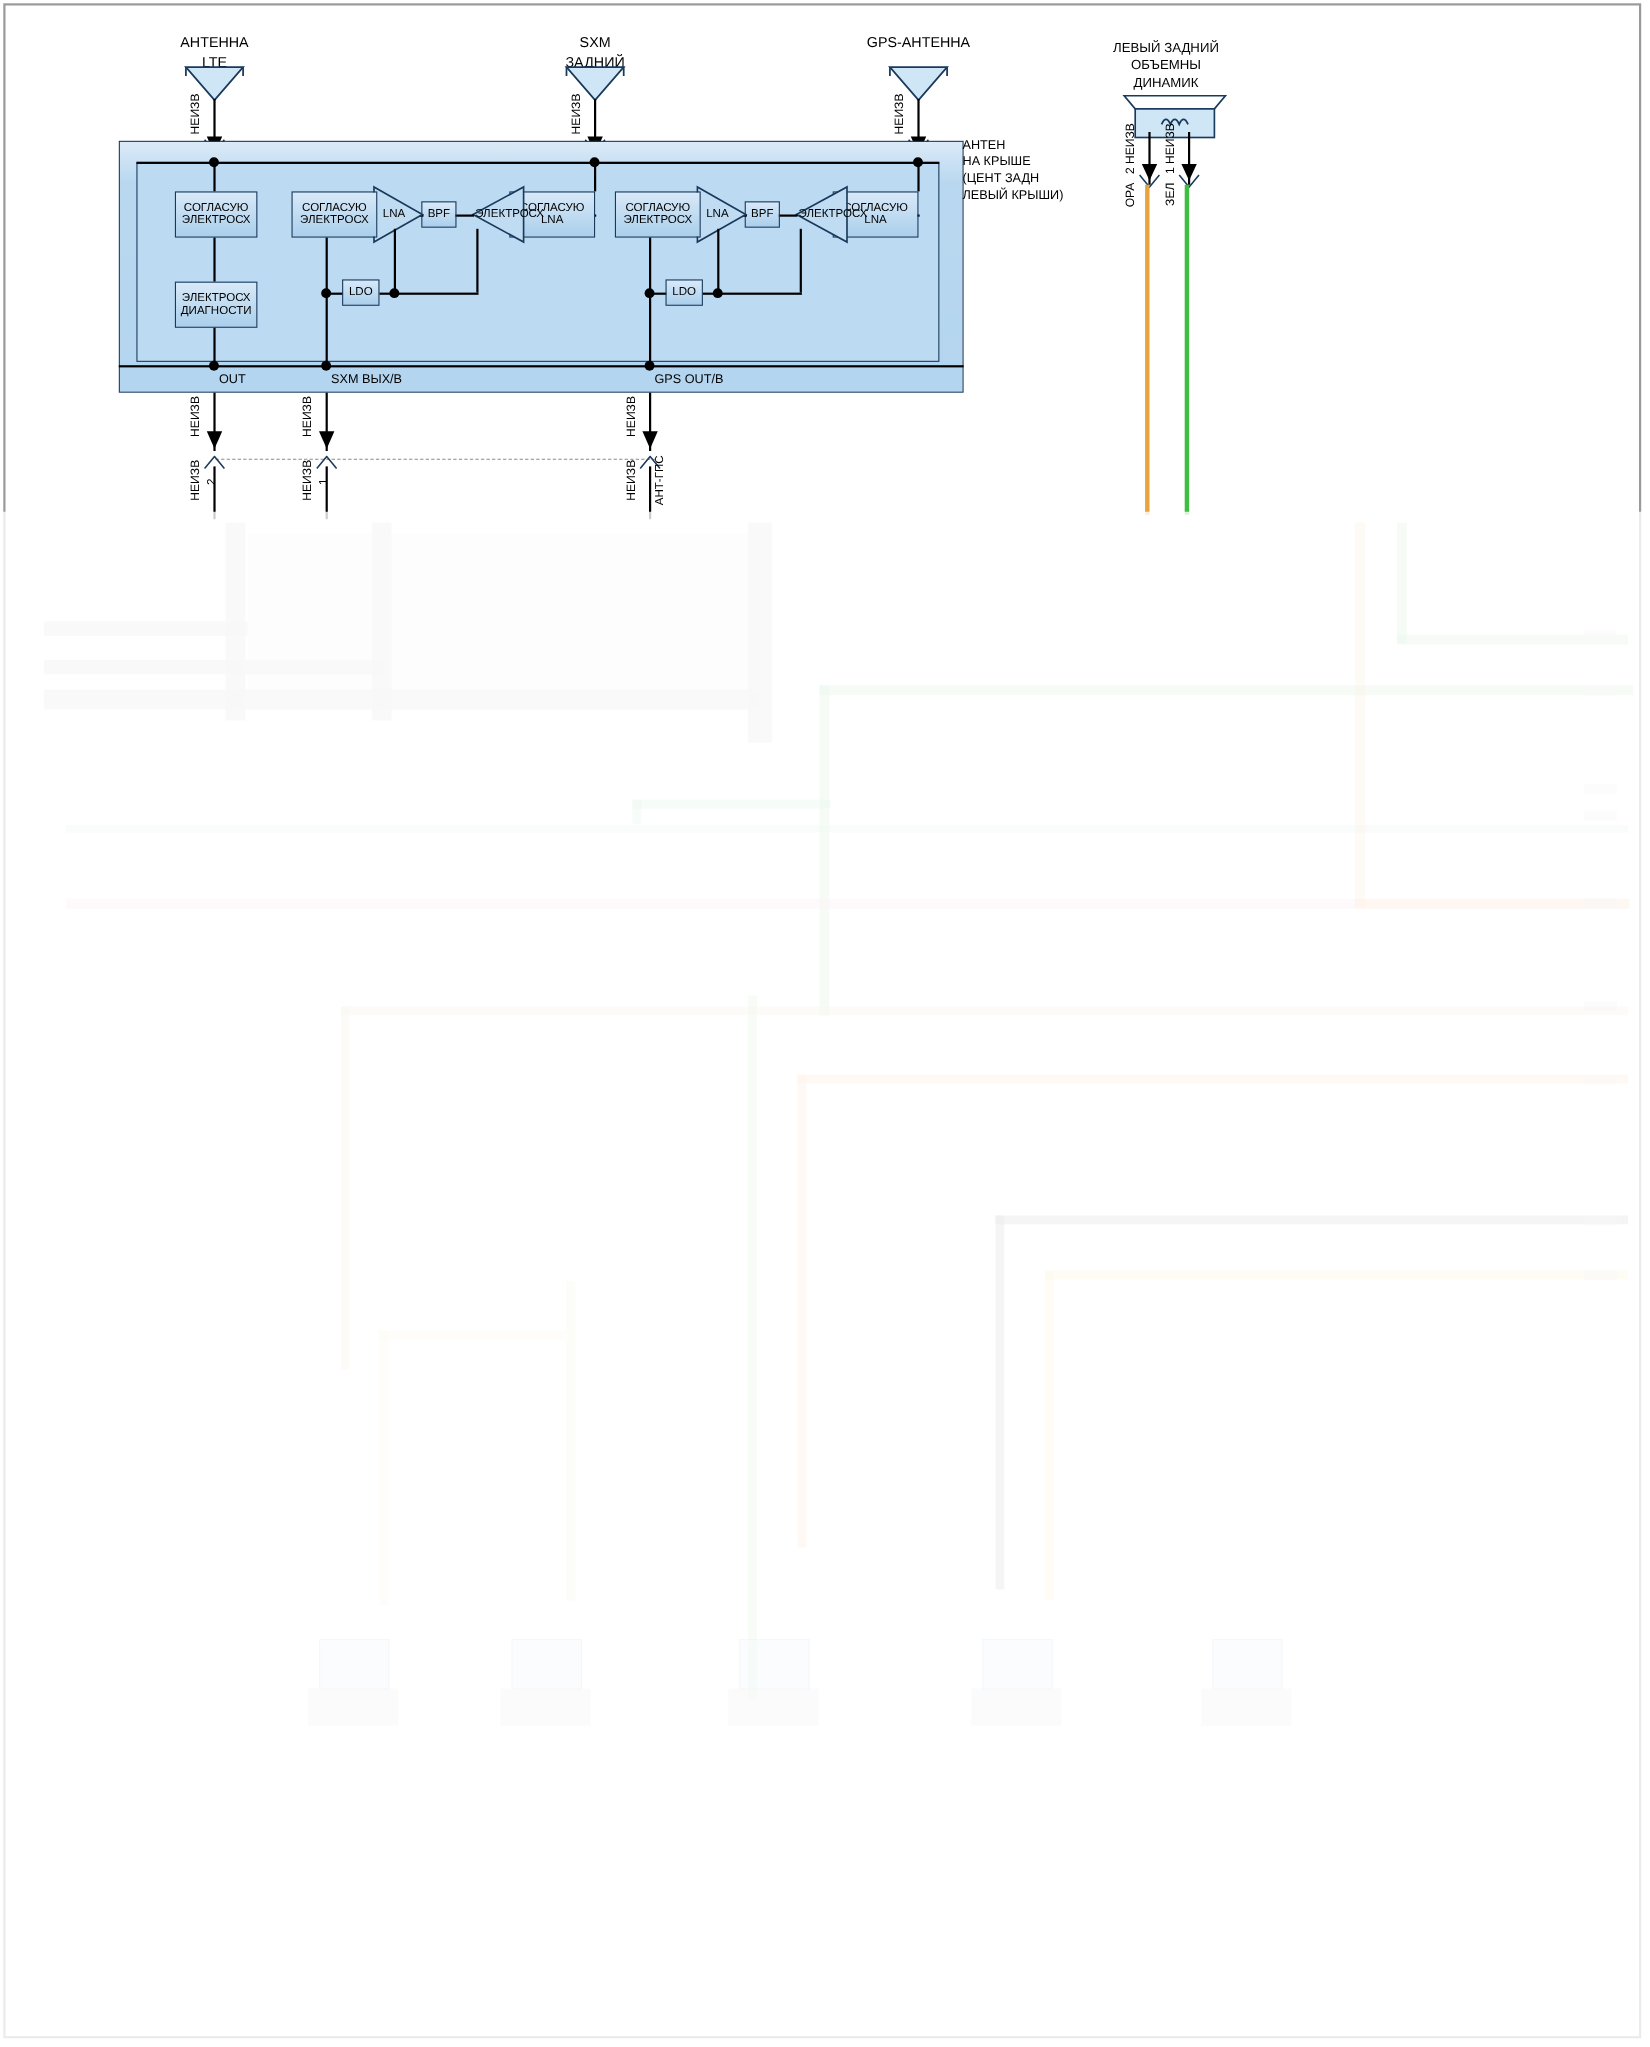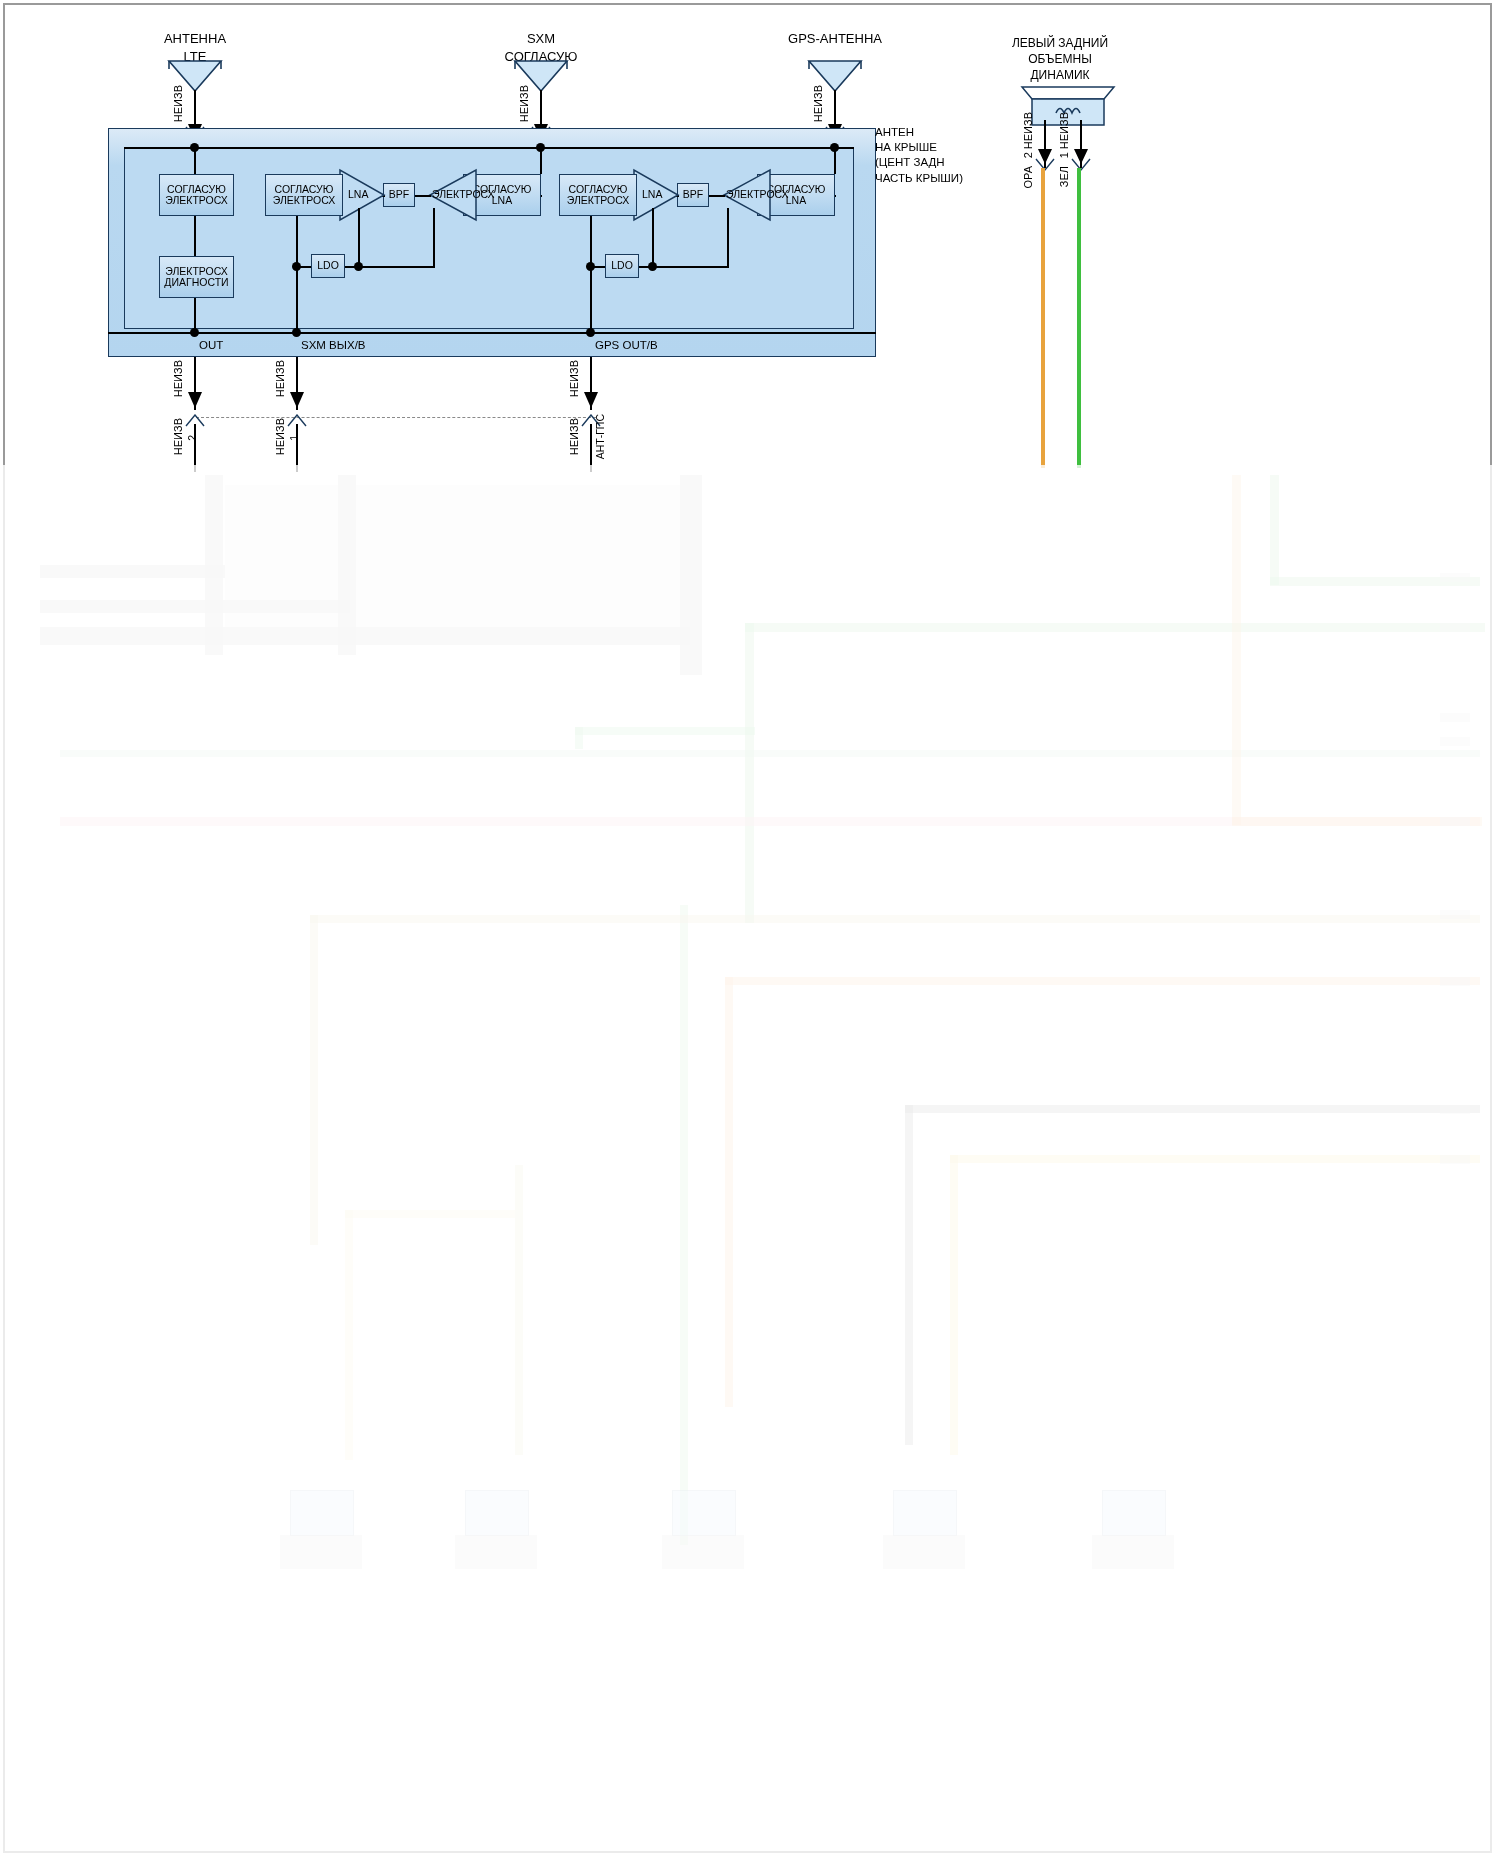--- a/index.html
+++ b/index.html
@@ -99,21 +99,21 @@
     <div class="grayblk" style="left:1440px;top:512px;width:30px;height:9px;opacity:.45;"></div>
     <div class="grayblk" style="left:1440px;top:640px;width:30px;height:9px;opacity:.45;"></div>
     <div class="grayblk" style="left:1440px;top:690px;width:30px;height:9px;opacity:.45;"></div>
 
     <div class="wash"></div>
   </div>
 
   <div class="lbl ctr" style="left:120px;top:30px;width:150px;font-size:13px;line-height:1.35;">АНТЕННА
 LTE</div>
   <div class="lbl ctr" style="left:466px;top:30px;width:150px;font-size:13px;line-height:1.35;">SXM
-СОГЛАСУЮ</div>
+ЗАДНИЙ</div>
   <div class="lbl ctr" style="left:760px;top:30px;width:150px;font-size:13px;line-height:1.35;">GPS-АНТЕННА</div>
 
   <svg class="tri" style="left:167px;top:58px;" width="56" height="36">
     <polygon points="2,3 54,3 28,33" fill="#cfe6f7" stroke="#1a3a5c" stroke-width="1.6"></polygon>
     <line x1="2" y1="3" x2="2" y2="11" stroke="#1a3a5c" stroke-width="1.6"></line>
     <line x1="54" y1="3" x2="54" y2="11" stroke="#1a3a5c" stroke-width="1.6"></line>
   </svg>
   <svg class="tri" style="left:513px;top:58px;" width="56" height="36">
     <polygon points="2,3 54,3 28,33" fill="#cfe6f7" stroke="#1a3a5c" stroke-width="1.6"></polygon>
     <line x1="2" y1="3" x2="2" y2="11" stroke="#1a3a5c" stroke-width="1.6"></line>
@@ -235,21 +235,21 @@
   <div class="node" style="left:292px;top:328px;"></div>
   <div class="node" style="left:586px;top:328px;"></div>
 
   <div class="lbl" style="left:199px;top:339px;font-size:11.5px;">OUT</div>
   <div class="lbl" style="left:301px;top:339px;font-size:11.5px;">SXM ВЫХ/B</div>
   <div class="lbl" style="left:595px;top:339px;font-size:11.5px;">GPS OUT/B</div>
 
   <div class="lbl" style="left:875px;top:125px;font-size:11.5px;line-height:1.32;">АНТЕН
 НА КРЫШЕ
 (ЦЕНТ ЗАДН
-ЧАСТЬ КРЫШИ)</div>
+ЛЕВЫЙ КРЫШИ)</div>
 
   <div class="wire wv" style="left:194px;top:357px;height:53px;"></div>
   <svg style="position:absolute;left:185px;top:386px;" width="20" height="28">
     <polygon points="10,22 3,6 17,6" fill="#000"></polygon>
   </svg>
   <div class="lbl vert" style="left:172px;top:360px;font-size:11px;">НЕИЗВ</div>
 
   <div class="wire wv" style="left:296px;top:357px;height:53px;"></div>
   <svg style="position:absolute;left:287px;top:386px;" width="20" height="28">
     <polygon points="10,22 3,6 17,6" fill="#000"></polygon>

